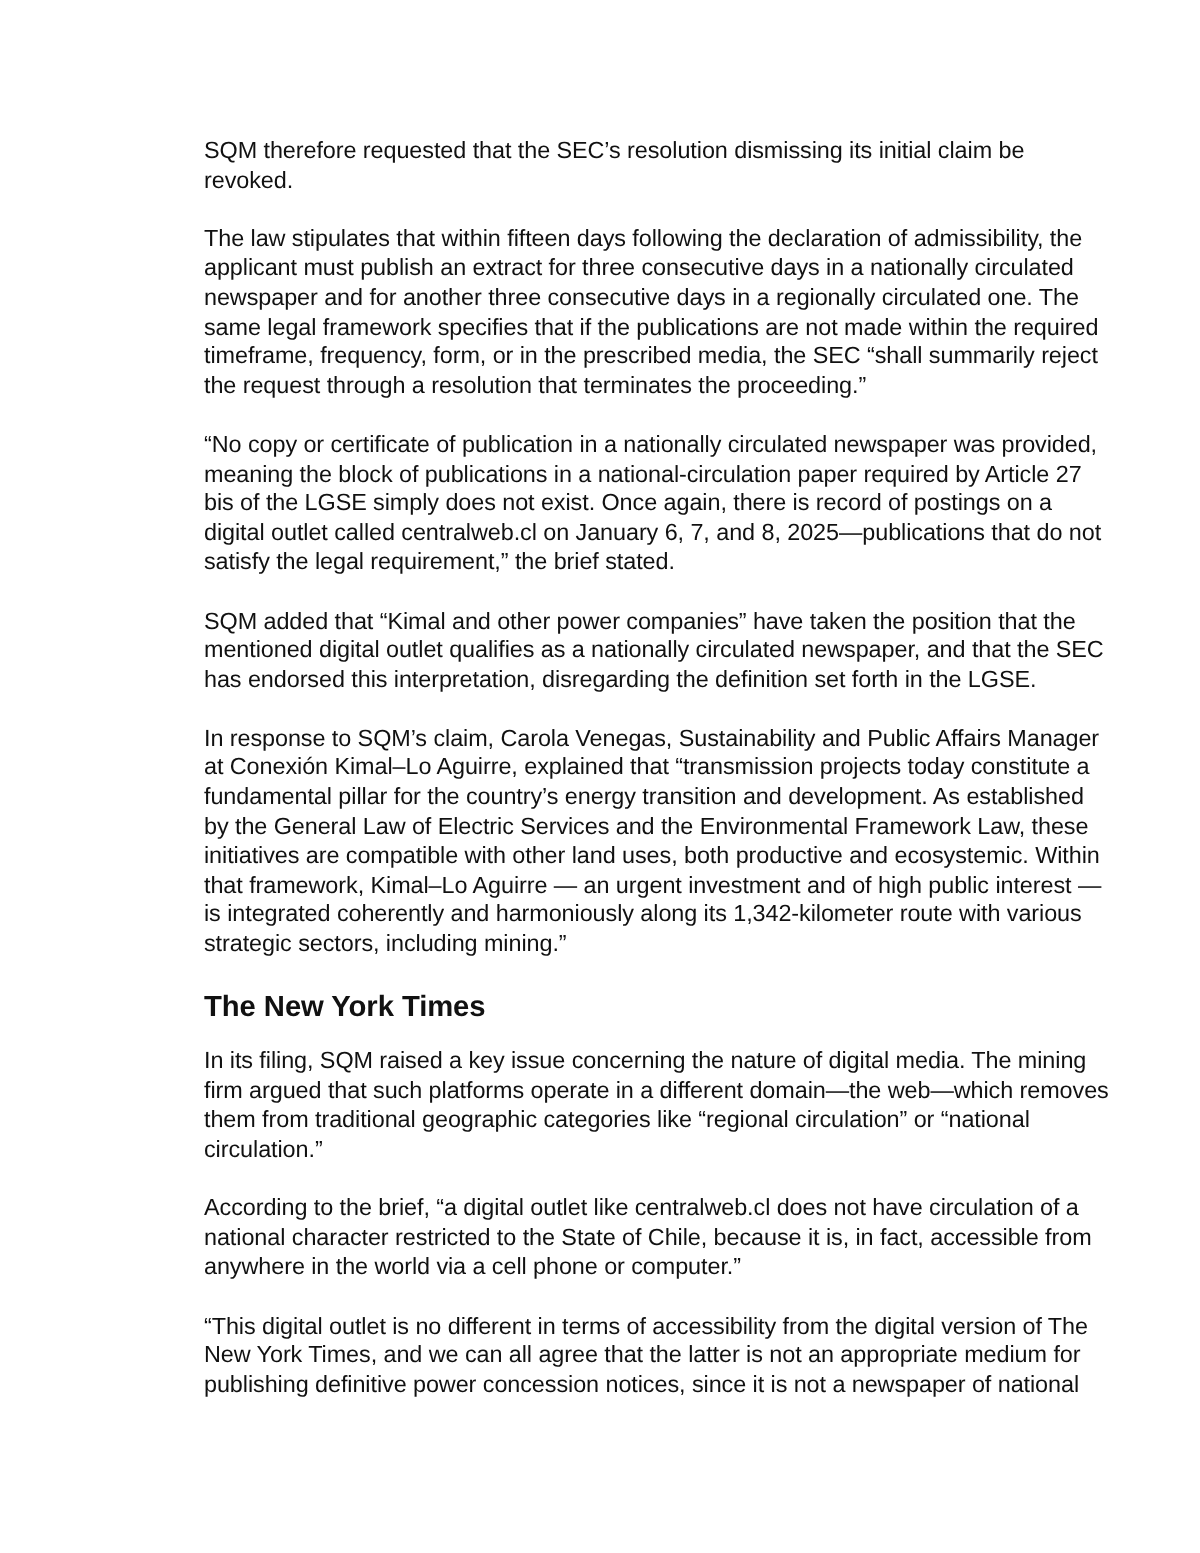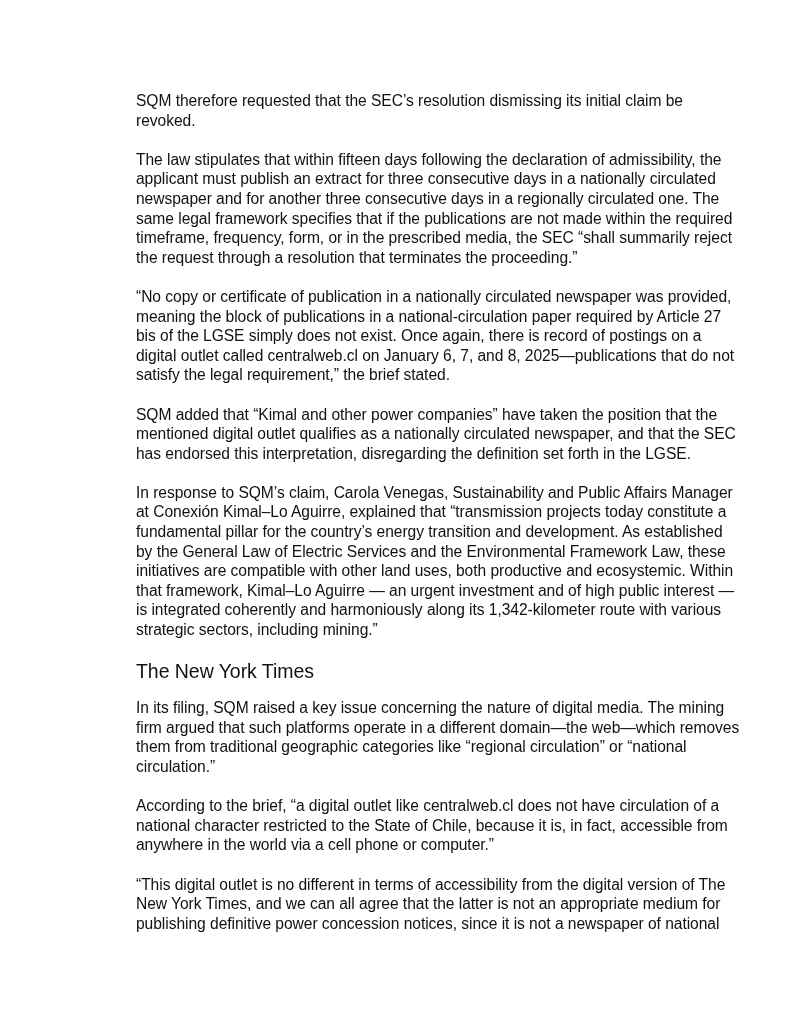--- a/index.html
+++ b/index.html
@@ -25,21 +25,21 @@
       letter-spacing: -0.05px;
       margin-left: 36px;
     }
     .page p {
       margin: 0 0 19.6px 0;
     }
     .page h2 {
       font-family: "Liberation Sans", sans-serif;
       font-size: 19.5px;
       line-height: 24px;
-      font-weight: normal;
+      font-weight: bold;
       margin: 6px 0 15px 0;
       color: #111111;
     }
   </style>
 </head>
 <body>
 
 <div class="page">
   <p>SQM therefore requested that the SEC’s resolution dismissing its initial claim be revoked.</p>
   <p>The law stipulates that within fifteen days following the declaration of admissibility, the applicant must publish an extract for three consecutive days in a nationally circulated newspaper and for another three consecutive days in a regionally circulated one. The same legal framework specifies that if the publications are not made within the required timeframe, frequency, form, or in the prescribed media, the SEC “shall summarily reject the request through a resolution that terminates the proceeding.”</p>

